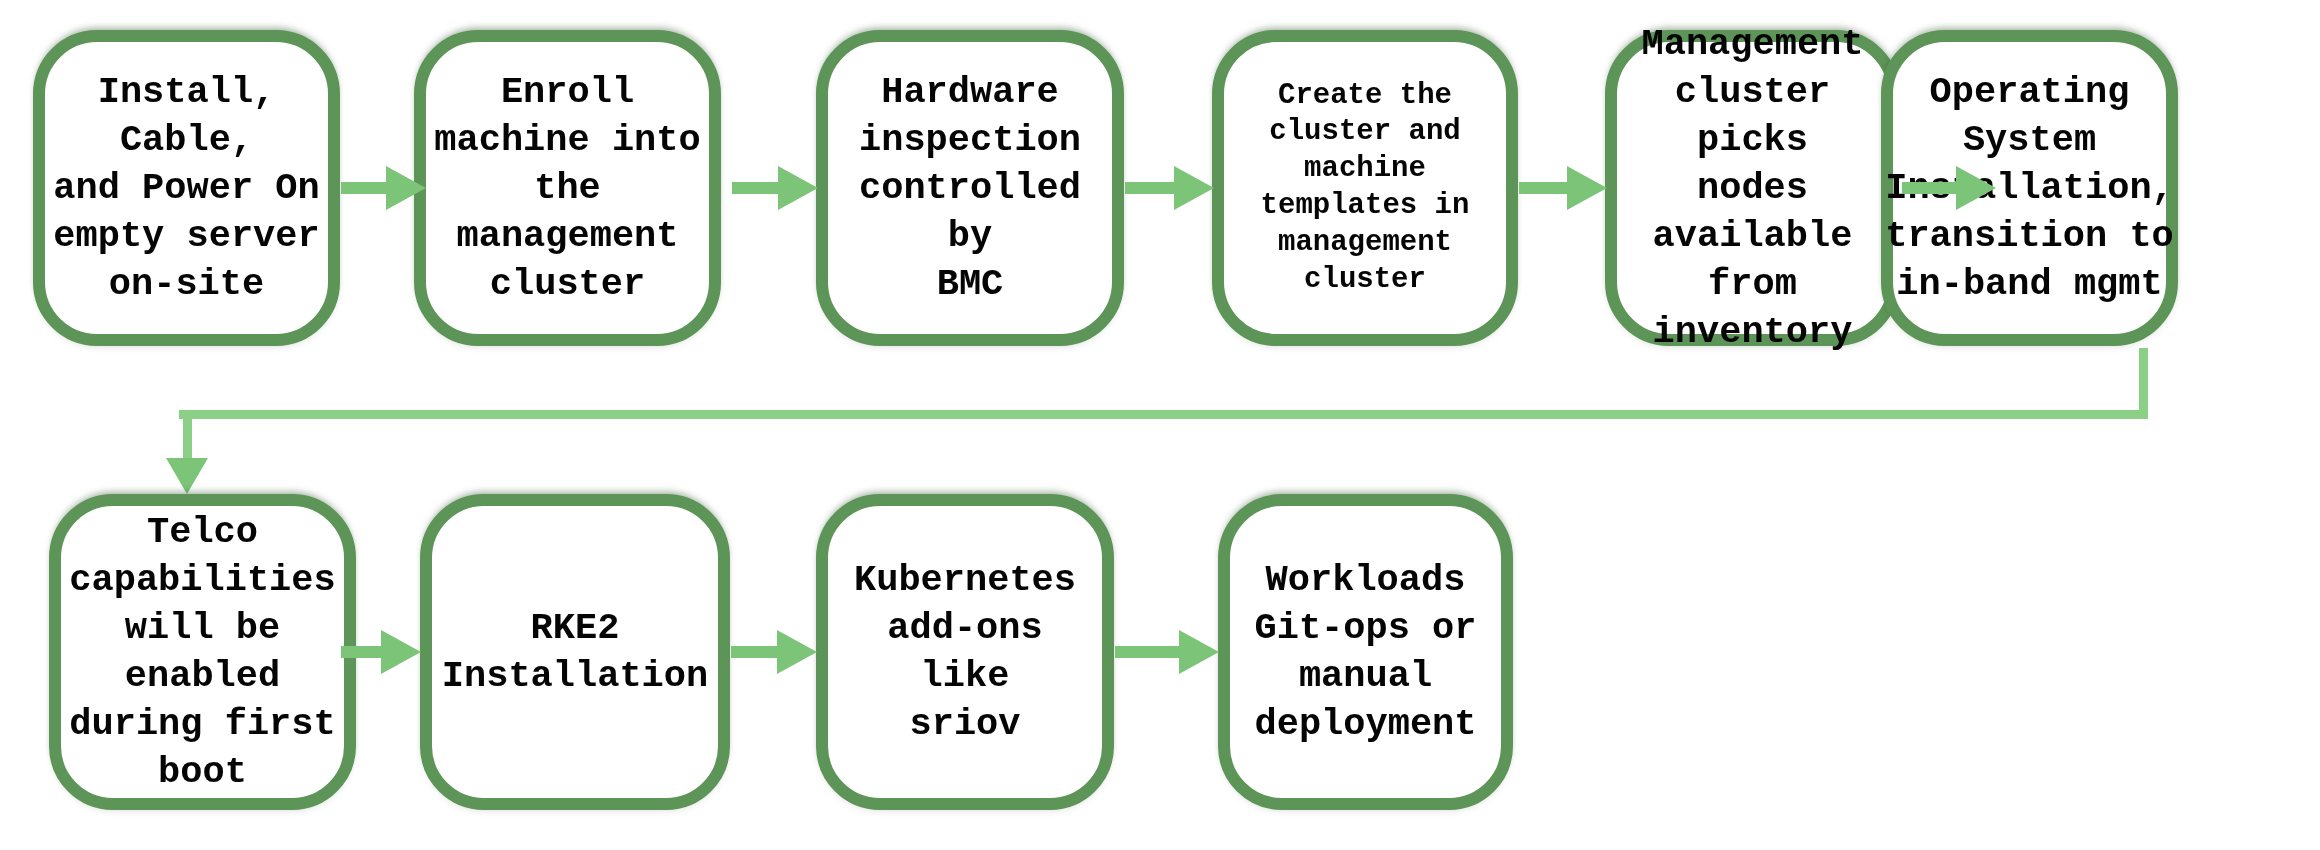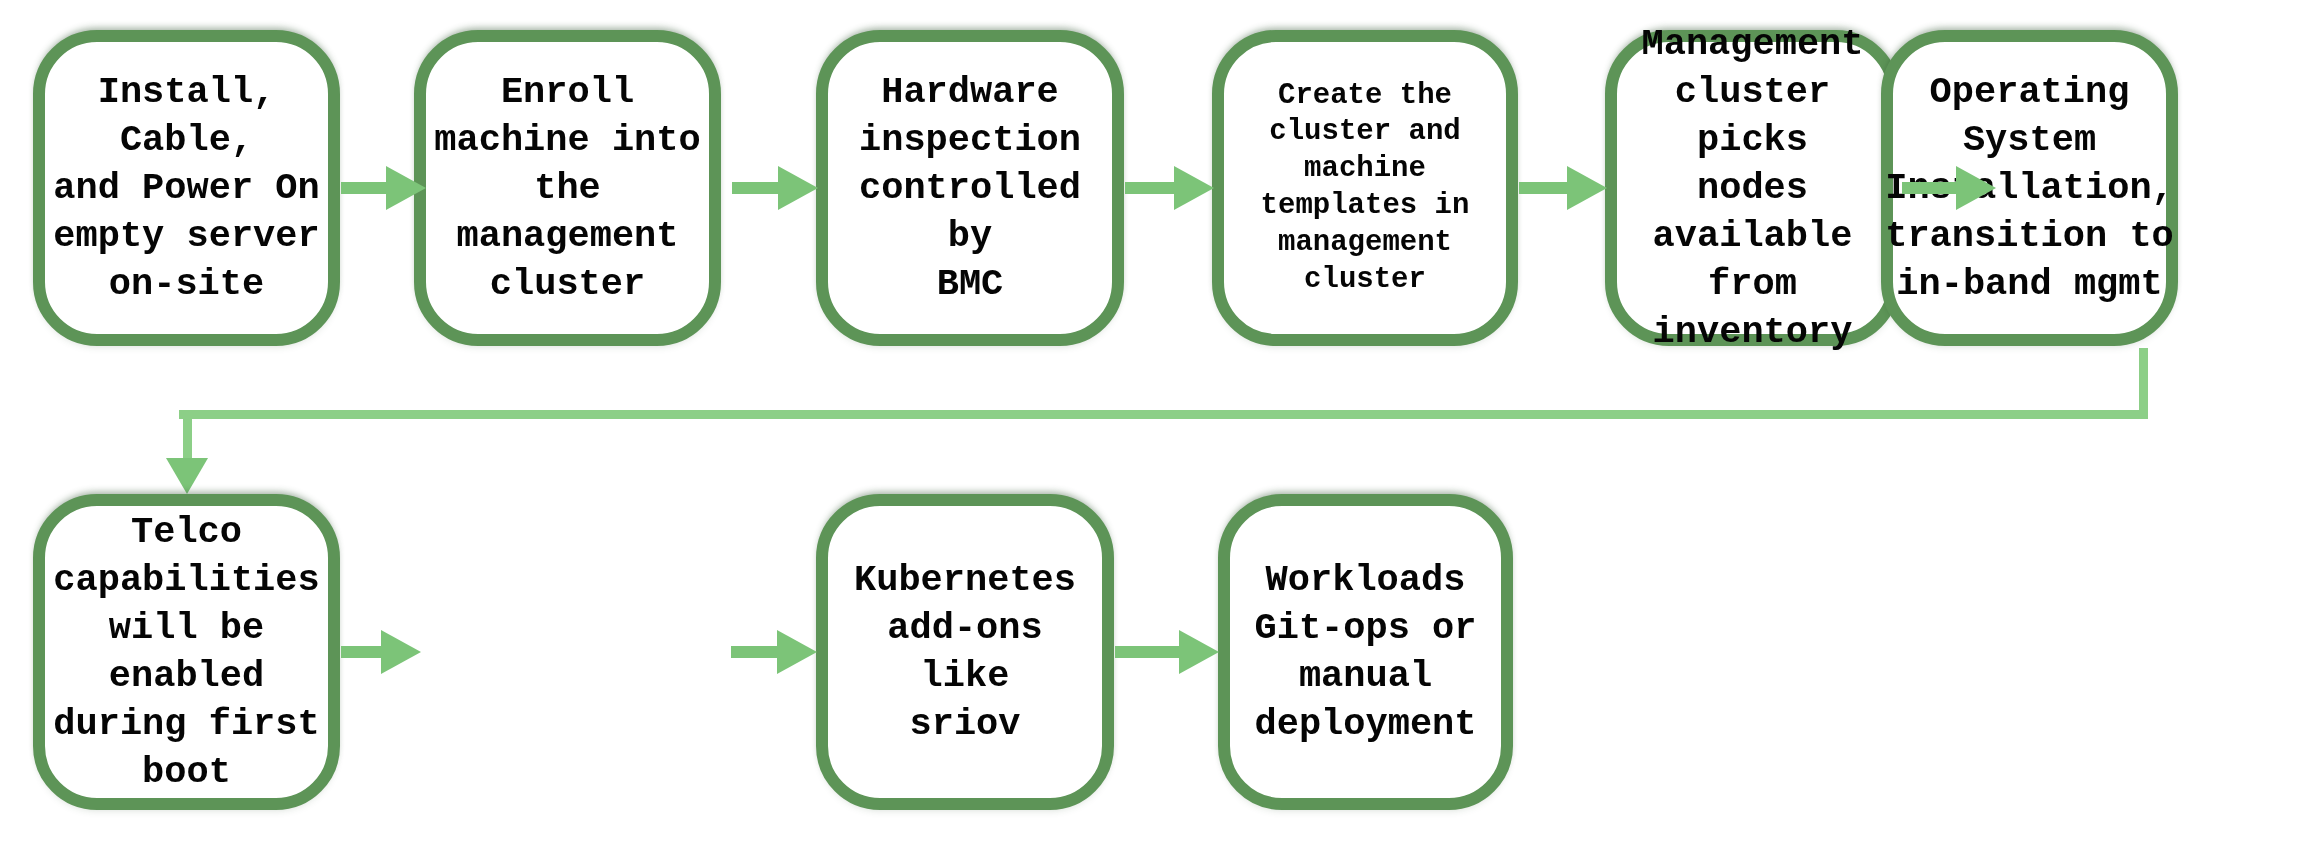--- a/index.html
+++ b/index.html
@@ -138,26 +138,30 @@
   <div class="arrow" style="left:1902px; top:166px; width:94px;">
     <div class="stem" style="width:56px;"></div>
       <div class="head"></div>
   </div>
 
   <div class="seg" style="left:2139px; top:348px; width:9px; height:66px;"></div>
   <div class="seg" style="left:179px;  top:410px; width:1969px; height:9px;"></div>
   <div class="seg" style="left:183px;  top:413px; width:9px; height:47px;"></div>
   <div class="down-head" style="left:166px; top:458px;"></div>
 
-  <div class="box" style="left:33px;  top:494px; width:307px;">
+  <div class="box" style="left:49px;  top:494px; width:307px;">
     <div class="box-label">Telco
 capabilities
 will be enabled
 during first
 boot</div>
+  </div>
+  <div class="box" style="left:420px; top:494px; width:310px;">
+    <div class="box-label">RKE2
+Installation</div>
   </div>
   <div class="box" style="left:816px; top:494px; width:298px;">
     <div class="box-label">Kubernetes
 add-ons like
 sriov</div>
   </div>
   <div class="box" style="left:1218px; top:494px; width:295px;">
     <div class="box-label">Workloads
 Git-ops or
 manual

